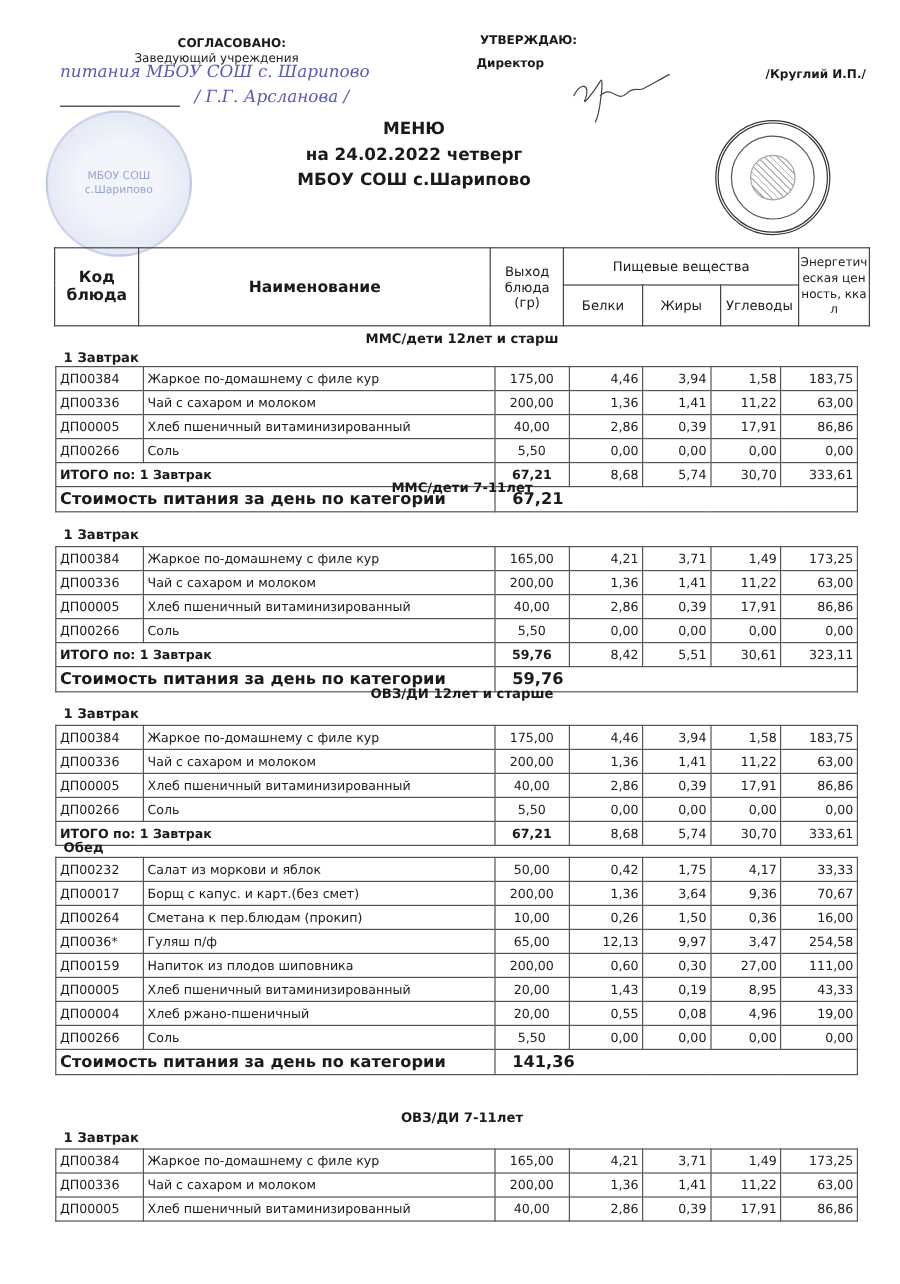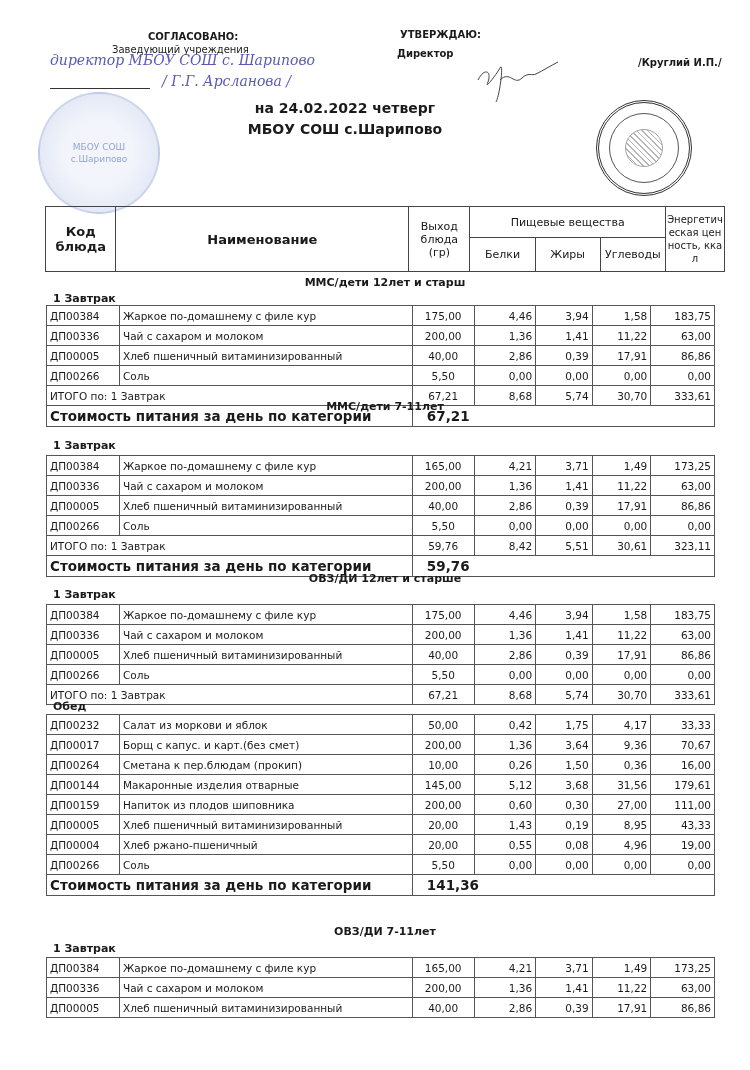--- a/index.html
+++ b/index.html
@@ -17,51 +17,52 @@
   .stamp-right .ring { position:absolute; inset:10px; border-radius:50%; border:1px solid #555; }
   .stamp-right .core { position:absolute; inset:26px; border-radius:50%; border:1px solid #666;
                        background:repeating-linear-gradient(45deg,#888 0 1px,#fff 1px 4px); opacity:.6; }
   table { border-collapse:collapse; }
   .head-table { position:absolute; left:45px; top:206px; width:680px; }
   .head-table td { border:1px solid #444; text-align:center; font-size:11px; padding:0; }
   .mt { position:absolute; left:46px; width:669px; font-size:10.5px; }
   .mt td { border:1px solid #555; height:19px; padding:0 3px; white-space:nowrap; }
   .mt td.num { text-align:right; }
   .mt td.out { text-align:center; }
-  .mt tr.total td { font-weight:normal; }
+  .mt tr.total td { font-weight:bold; }
   .mt tr.total td.kbj { font-weight:normal; }
   .mt tr.cost td { font-size:13.5px; font-weight:bold; height:20px; }
   .cat { position:absolute; left:45px; width:680px; text-align:center; font-size:11px; font-weight:bold; }
   .meal { position:absolute; left:53px; font-size:11px; font-weight:bold; }
   .c-code{width:64px}.c-name{width:278px}.c-out{width:53px}.c-b{width:53px}.c-f{width:48px}.c-c{width:50px}.c-e{width:55px}
 </style>
 </head>
 <body>
 
 <div class="abs hdr-small" style="left:148px;top:31px;">СОГЛАСОВАНО:</div>
 <div class="abs" style="left:112px;top:44px;font-size:10px;">Заведующий  учреждения</div>
-<div class="abs handwrite" style="left:50px;top:52px;">директор МБОУ СОШ с. Шарипово</div>
+<div class="abs handwrite" style="left:50px;top:52px;">питания МБОУ СОШ с. Шарипово</div>
 <div class="abs" style="left:50px;top:88px;width:100px;border-top:1px solid #333;"></div>
 <div class="abs handwrite" style="left:162px;top:73px;">/ Г.Г. Арсланова /</div>
 <div class="abs stamp-left" style="left:38px;top:92px;width:118px;height:118px;">
   <div class="inner">МБОУ СОШ с.Шарипово</div>
 </div>
 
 <div class="abs hdr-small" style="left:400px;top:29px;">УТВЕРЖДАЮ:</div>
 <div class="abs hdr-small" style="left:397px;top:48px;">Директор</div>
 <svg class="abs" style="left:470px;top:50px;" width="90" height="55">
   <path d="M8 30 C14 18,22 20,18 32 C14 40,24 28,30 18 C34 10,30 45,26 52 M30 30 C40 20,44 36,52 28 C58 22,62 26,66 24 C74 20,80 16,88 12" stroke="#444" fill="none" stroke-width="1"></path>
 </svg>
 <div class="abs hdr-small" style="left:638px;top:57px;">/Круглий И.П./</div>
 <div class="abs stamp-right" style="left:596px;top:100px;width:90px;height:90px;">
   <div class="ring"></div>
     <div class="core"></div>
 </div>
 
 <div class="abs title" style="left:195px;top:98px;">
+  <div>МЕНЮ</div>
   <div>на 24.02.2022  четверг</div>
   <div>МБОУ СОШ с.Шарипово</div>
 </div>
 
 <table class="head-table">
   <tbody>
       <tr style="height:30px;">
     <td rowspan="2" style="width:67px;font-size:13px;font-weight:bold;line-height:15px;">Код блюда</td>
     <td rowspan="2" style="width:282px;font-size:13px;font-weight:bold;">Наименование</td>
     <td rowspan="2" style="width:58px;line-height:13px;">Выход блюда (гр)</td>
@@ -261,27 +262,27 @@
   <tr>
     <td>ДП00264</td>
     <td>Сметана к пер.блюдам (прокип)</td>
     <td class="out">10,00</td>
     <td class="num">0,26</td>
     <td class="num">1,50</td>
     <td class="num">0,36</td>
     <td class="num">16,00</td>
   </tr>
   <tr>
-    <td>ДП00144</td>
-    <td>Макаронные изделия отварные</td>
-    <td class="out">145,00</td>
-    <td class="num">5,12</td>
-    <td class="num">3,68</td>
-    <td class="num">31,56</td>
-    <td class="num">179,61</td>
+    <td>ДП0036*</td>
+    <td>Гуляш п/ф</td>
+    <td class="out">65,00</td>
+    <td class="num">12,13</td>
+    <td class="num">9,97</td>
+    <td class="num">3,47</td>
+    <td class="num">254,58</td>
   </tr>
   <tr>
     <td>ДП00159</td>
     <td>Напиток из плодов шиповника</td>
     <td class="out">200,00</td>
     <td class="num">0,60</td>
     <td class="num">0,30</td>
     <td class="num">27,00</td>
     <td class="num">111,00</td>
   </tr>

